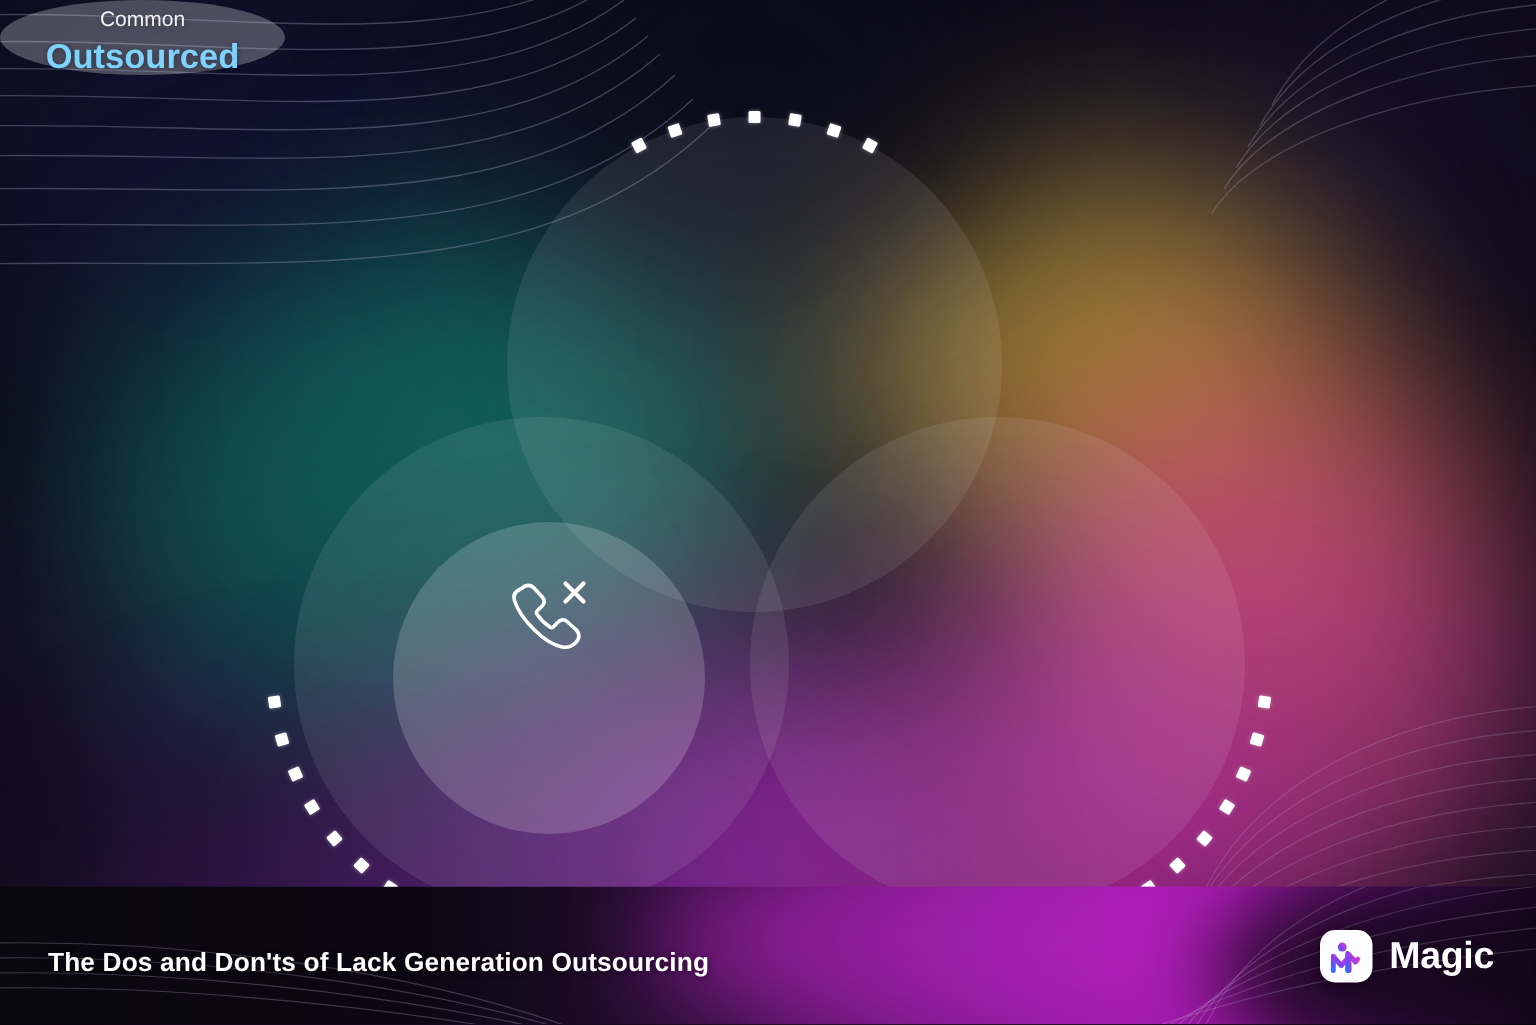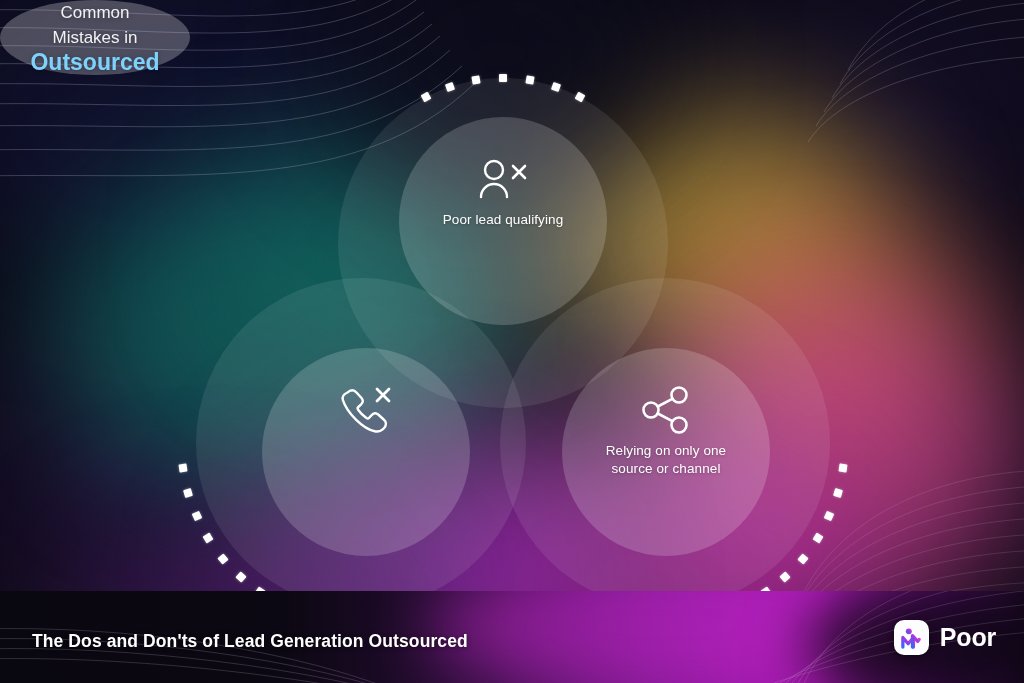--- a/index.html
+++ b/index.html
@@ -83,21 +83,21 @@
     color:#fff;
     font-size:13.5px;
     line-height:18px;
     letter-spacing:.1px;
     text-shadow:0 1px 3px rgba(0,0,0,.28);
   }
 
   .center-text{ text-align:center; width:190px; }
   .center-light{
     color:rgba(255,255,255,.93);
-    font-size:17px; line-height:25px; font-weight:400;
+    font-size:14px; line-height:25px; font-weight:400;
     text-shadow:0 1px 4px rgba(0,0,0,.25);
   }
   .center-bold{
     color:#7dd3fc;
     font-size:23px; line-height:25px; font-weight:700;
     text-shadow:0 1px 4px rgba(0,0,0,.3);
   }
 
   
   .dash-group{ position:absolute; }
@@ -207,62 +207,37 @@
       <path d="M-20,648 C132,644 278,668 378,683"></path>
     </g>
   </svg>
 
   <div id="cluster">
 
     <div class="halo halo-top"></div>
     <div class="halo halo-left"></div>
     <div class="halo halo-right"></div>
 
-    <div class="node node-top">
-      <div class="icon-wrap">
-        <svg width="52" height="44" viewBox="0 0 52 44">
-          <circle cx="17" cy="13" r="9" fill="none" stroke="#fff" stroke-width="2.4"></circle>
-          <path d="M4 40 a13 13 0 0 1 26 0" fill="none" stroke="#fff" stroke-width="2.4" stroke-linecap="round"></path>
-          <path d="M36 9 L48 21 M48 9 L36 21" stroke="#fff" stroke-width="2.6" stroke-linecap="round"></path>
-        </svg>
-      </div>
-      <div class="node-label">Poor lead qualifying</div>
-    </div>
 
     <div class="node node-left">
       <div class="icon-wrap">
         <svg width="58" height="50" viewBox="0 0 58 50">
           <path d="M12.5 7.5 c3-3 6.5-3 9 0 l5 5.5 c2 2.2 1.6 4.6 -0.6 6.6 l-2.6 2.4
                    c-0.9 0.8 -0.9 1.7 -0.2 2.7 c2.2 3.2 5 6 8.3 8.2 c1 0.7 2 0.7 2.8 -0.2
                    l2.4 -2.6 c2 -2.2 4.4 -2.6 6.6 -0.6 l5.5 5 c3 2.5 3 6 0 9
                    c-2.6 2.6 -5.6 3.5 -9 2.8 C28 44 12 28 7.9 15.2 C7 12 8 9.3 12.5 7.5 Z" transform="translate(-2,0)" fill="none" stroke="#fff" stroke-width="2.4" stroke-linejoin="round"></path>
           <path d="M40 4 L52 16 M52 4 L40 16" stroke="#fff" stroke-width="2.8" stroke-linecap="round"></path>
         </svg>
       </div>
     </div>
 
-    <div class="node node-right">
-      <div class="icon-wrap">
-        <svg width="52" height="50" viewBox="0 0 52 50">
-          <circle cx="11" cy="25" r="7.5" fill="none" stroke="#fff" stroke-width="2.6"></circle>
-          <circle cx="39" cy="10" r="7.5" fill="none" stroke="#fff" stroke-width="2.6"></circle>
-          <circle cx="39" cy="40" r="7.5" fill="none" stroke="#fff" stroke-width="2.6"></circle>
-          <path d="M17.8 21.5 L32.3 13.8 M17.8 28.5 L32.3 36.2" stroke="#fff" stroke-width="2.6" stroke-linecap="round"></path>
-        </svg>
-      </div>
-      <div class="node-label">
-        <span>Relying on only one</span><br>
-        <span>source or channel</span>
-      </div>
-    </div>
 
     <div class="center-node">
       <div class="center-text">
         <div class="center-light">Common</div>
-        <div class="center-light">Mistakes in</div>
         <div class="center-bold">Outsourced</div>
       </div>
     </div>
 
     <div class="dash-group" id="dash-top">
         <div class="dash" style="left: 421.537px; top: 93.3136px; transform: rotate(-28deg);"></div>
         <div class="dash" style="left: 446.19px; top: 82.6796px; transform: rotate(-18.6667deg);"></div>
         <div class="dash" style="left: 472.241px; top: 76.1843px; transform: rotate(-9.33333deg);"></div>
         <div class="dash" style="left: 499px; top: 74px; transform: rotate(0deg);"></div>
         <div class="dash" style="left: 525.759px; top: 76.1843px; transform: rotate(9.33333deg);"></div>
@@ -304,34 +279,34 @@
       <g stroke="rgba(235,225,250,.18)" stroke-width="0.8" fill="none">
         <path d="M1044,-30 C930,-20 840,18 804,92"></path>
         <path d="M1044,-16 C926,-6  834,32 798,92"></path>
         <path d="M1044,-2  C922,8   828,46 792,92"></path>
         <path d="M1044,12  C918,22  822,58 786,92"></path>
         <path d="M1044,26  C914,36  816,70 780,92"></path>
         <path d="M1044,40  C910,50  810,80 774,92"></path>
       </g>
     </svg>
 
-    <div id="footer-title">The Dos and Don'ts of Lead Generation Outsourced</div>
+    <div id="footer-title">The Dos and Don'ts of Lack Generation Outsourcing</div>
 
     <div id="brand">
       <div class="brand-mark">
         <svg width="23" height="23" viewBox="0 0 24 24">
           <defs>
             <linearGradient id="mg" x1="0" y1="1" x2="1" y2="0">
               <stop offset="0%" stop-color="#2f6bff"></stop>
               <stop offset="45%" stop-color="#8b3fe8"></stop>
               <stop offset="100%" stop-color="#e838c8"></stop>
             </linearGradient>
           </defs>
           <path d="M3 22 L3 12 L8.5 18.5 L14 12 L14 22" fill="none" stroke="url(#mg)" stroke-width="3.4" stroke-linecap="round" stroke-linejoin="round"></path>
           <path d="M14 22 L14 10 L19.5 16 L21 14" fill="none" stroke="url(#mg)" stroke-width="3.4" stroke-linecap="round" stroke-linejoin="round" transform="translate(-1,0)"></path>
           <circle cx="9.2" cy="5.6" r="3.1" fill="url(#mg)"></circle>
         </svg>
       </div>
-      <div class="brand-name">Poor</div>
+      <div class="brand-name">Magic</div>
     </div>
   </div>
 
 </div>
 
 </body></html>

